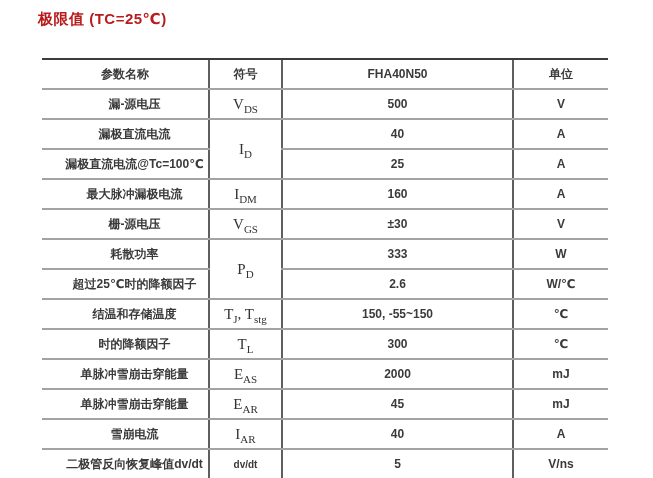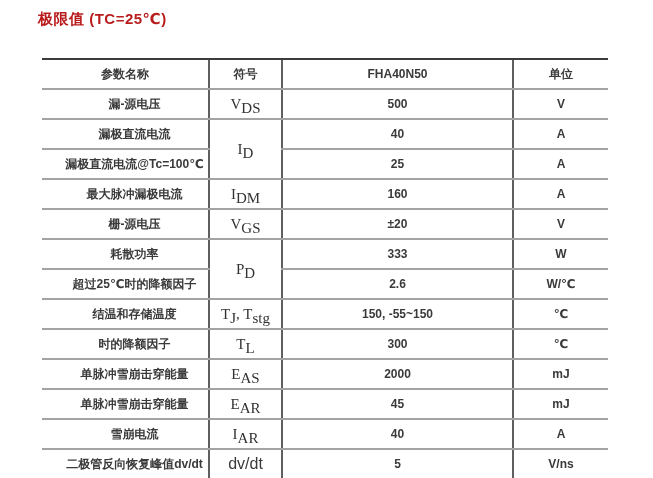--- a/index.html
+++ b/index.html
@@ -22,22 +22,22 @@
     font-size:12px;font-weight:bold;color:#3a3a3a;
     text-align:center;vertical-align:middle;
     overflow:hidden;white-space:nowrap;
   }
   .limits-table .b-left{border-left:2px solid #5f5f5f;margin-left:28px;}
   .limits-table td.c-param{text-align:center;padding-left:19px;}
   .sym{
     font-family:"Liberation Serif","DejaVu Serif",serif;
     font-size:15px;font-weight:normal;color:#333333;
   }
-  .sym sub{font-size:15px;line-height:0;}
-  .sans-sym{font-size:16px;font-weight:normal;}
+  .sym sub{font-size:11px;line-height:0;}
+  .sans-sym{font-size:10px;font-weight:bold;}
 </style>
 </head>
 <body>
 
 <div class="page-title">极限值  (TC=25℃)</div>
 
 <table class="limits-table">
   <colgroup>
     <col style="width:167px">
       <col style="width:73px">
@@ -72,21 +72,21 @@
     </tr>
     <tr>
       <td class="c-param">最大脉冲漏极电流</td>
       <td class="b-left"><span class="sym"><span>I</span><sub>DM</sub></span></td>
       <td class="b-left">160</td>
       <td class="b-left">A</td>
     </tr>
     <tr>
       <td class="c-param">栅-源电压</td>
       <td class="b-left"><span class="sym"><span>V</span><sub>GS</sub></span></td>
-      <td class="b-left">±20</td>
+      <td class="b-left">±30</td>
       <td class="b-left">V</td>
     </tr>
     <tr>
       <td class="c-param">耗散功率</td>
       <td class="b-left" rowspan="2"><span class="sym"><span>P</span><sub>D</sub></span></td>
       <td class="b-left">333</td>
       <td class="b-left">W</td>
     </tr>
     <tr>
       <td class="c-param">超过25℃时的降额因子</td>

